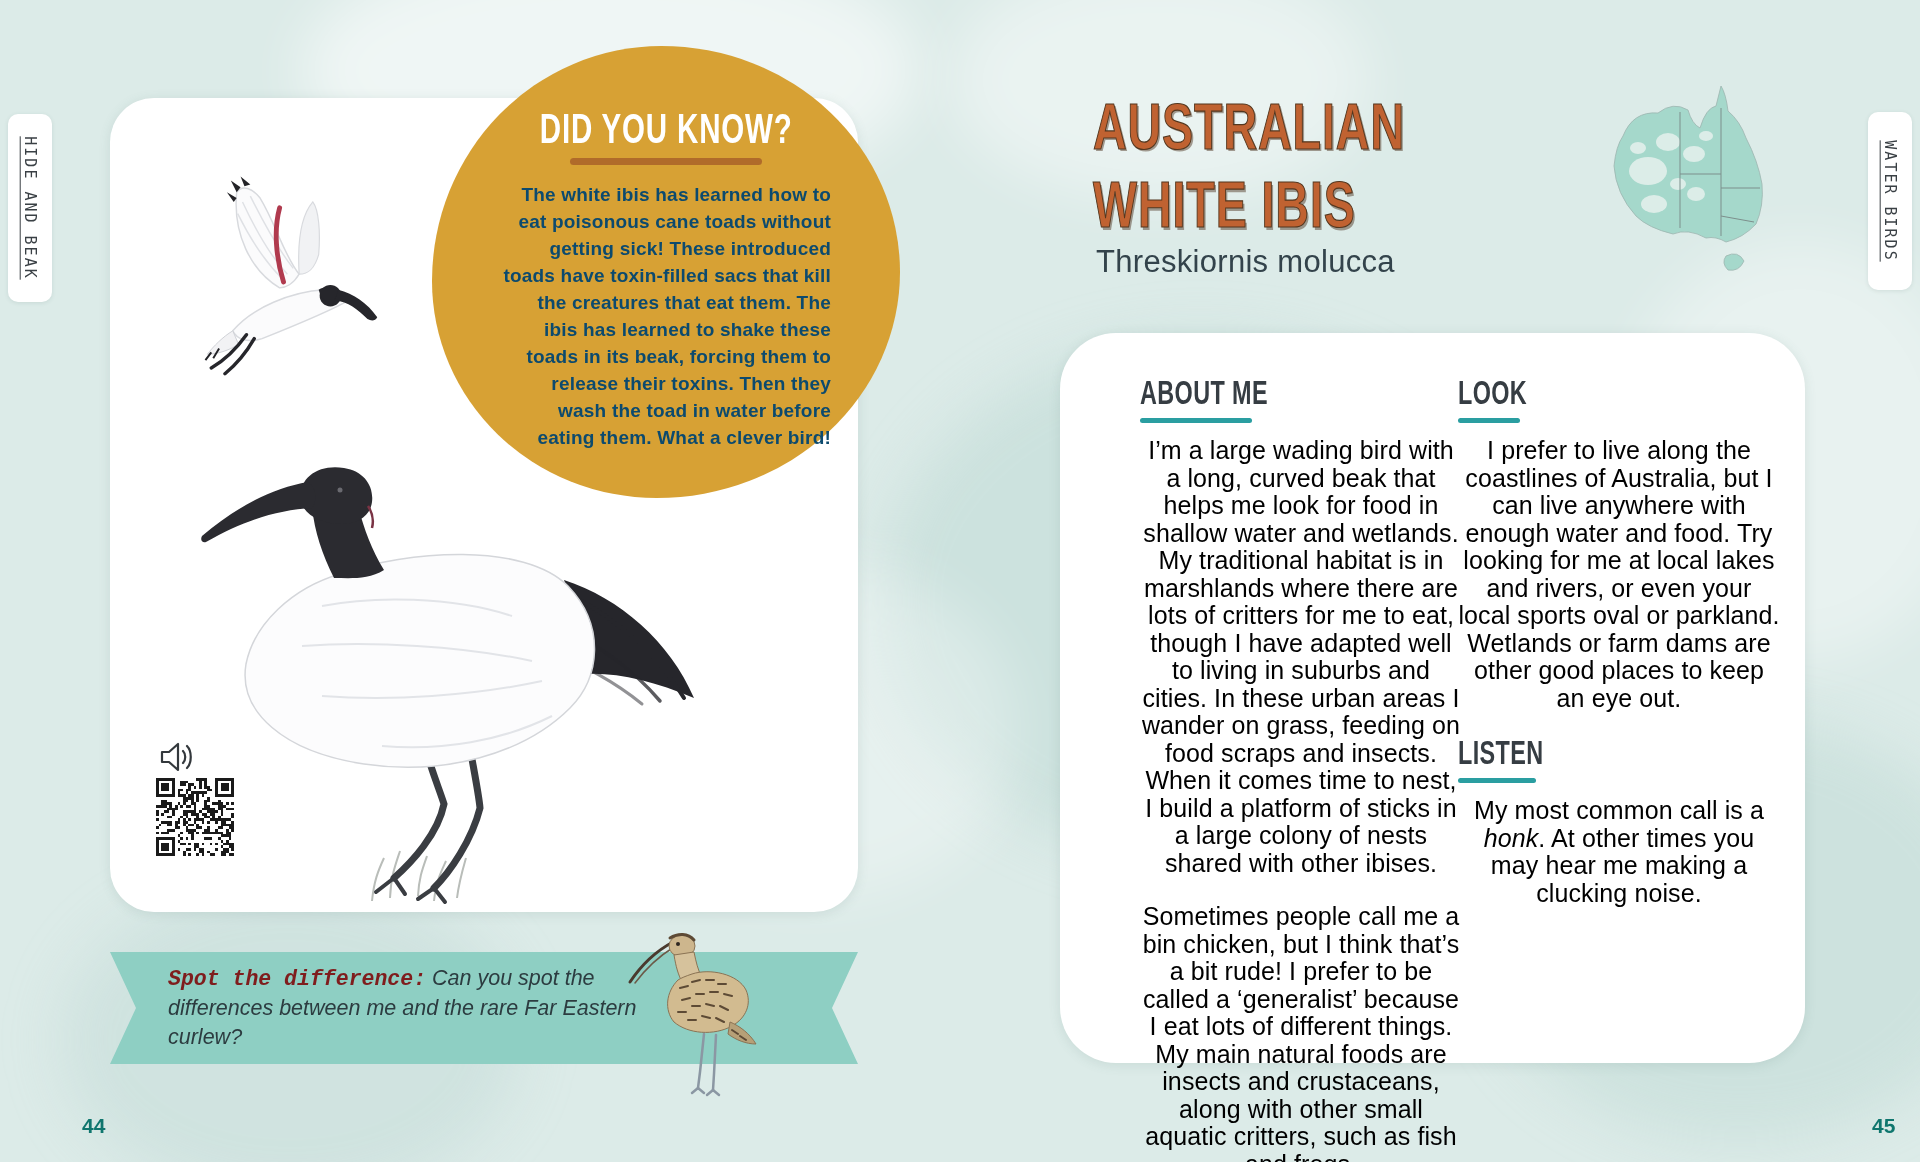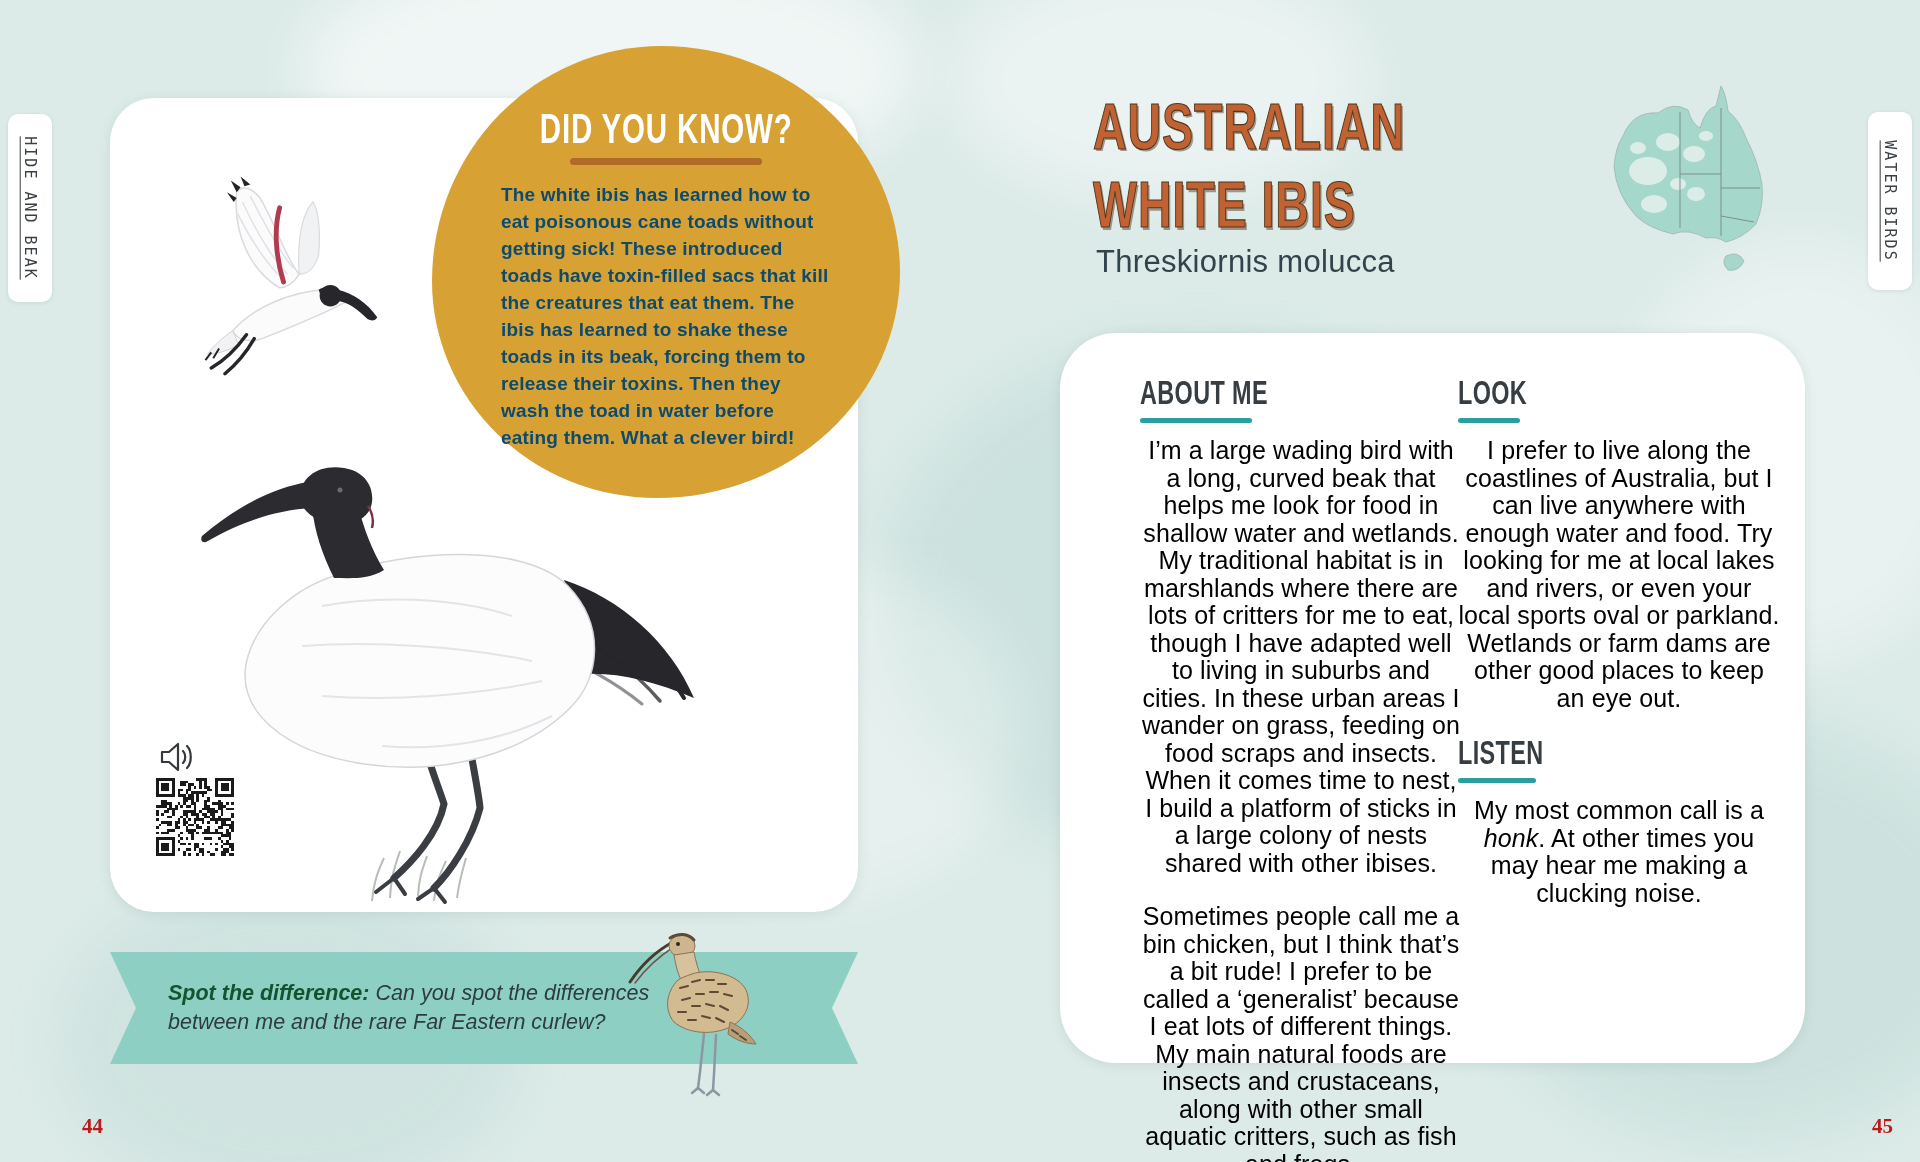--- a/index.html
+++ b/index.html
@@ -36,21 +36,21 @@
     box-shadow:0 2px 12px rgba(70,105,100,.13);
   }
   .card-left{left:110px;top:98px;width:748px;height:814px;border-radius:44px;}
   .card-right{left:1060px;top:333px;width:745px;height:730px;border-radius:56px;}
 
   .dyk-circle{
     position:absolute;left:432px;top:46px;width:468px;height:452px;
     background:#d7a134;
     border-radius:49% 51% 52% 48% / 52% 50% 50% 48%;
     display:flex;flex-direction:column;align-items:center;
-    text-align:left;z-index:5;
+    text-align:right;z-index:5;
   }
   .dyk-title{
     margin-top:62px;display:inline-block;
     font-weight:700;font-size:36px;color:#ffffff;
     transform:scale(.82,1.18);letter-spacing:1px;
   }
   .dyk-underline{width:192px;height:7px;border-radius:4px;background:#b06b2a;margin-top:8px;}
   .dyk-body{
     margin-top:16px;width:330px;
     font-size:19px;line-height:27px;font-weight:700;color:#0c4a6e;
@@ -65,21 +65,21 @@
   .banner{
     position:absolute;left:110px;top:952px;width:748px;height:112px;
     background:#8ecfc3;
     clip-path:polygon(0 0,100% 0,calc(100% - 26px) 50%,100% 100%,0 100%,26px 50%);
     display:flex;align-items:center;z-index:2;
   }
   .banner-text{
     margin-left:58px;width:500px;
     font-size:21.5px;line-height:29px;color:#2c3c40;font-style:italic;
   }
-  .banner-text b{color:#14532d;font-style:italic;}
+  .banner-text b{color:#7f1d1d;font-style:italic;font-family:Liberation Mono, monospace;}
 
   .big-title{
     position:absolute;left:1093px;top:88px;
     transform:scale(.88,1.22);transform-origin:left top;
     font-weight:700;font-size:53px;line-height:64px;letter-spacing:1px;
     color:#c06231;-webkit-text-stroke:1px #53371f;
     text-shadow:2px 2px 0 rgba(70,45,25,.45);
     white-space:nowrap;
   }
   .sci-name{
@@ -100,21 +100,21 @@
   .u-look{width:62px;}
   .u-listen{width:78px;}
   .body-text{
     margin:0 0 26px 0;font-size:25px;line-height:27.5px;color:#000000;
     letter-spacing:.1px;
     text-align:center;
   }
   .listen-block{margin-top:14px;}
 
   .page-num{
-    position:absolute;top:1114px;font-weight:700;font-size:21px;color:#b91c1c;font-family:Liberation Serif, serif;
+    position:absolute;top:1114px;font-weight:700;font-size:21px;color:#0f766e;
   }
   .pn-left{left:82px;}
   .pn-right{left:1872px;}
 
   .map{position:absolute;left:1588px;top:66px;width:244px;height:208px;}
 </style>
 </head>
 <body>
 
 <div class="bg-blob b1"></div>

